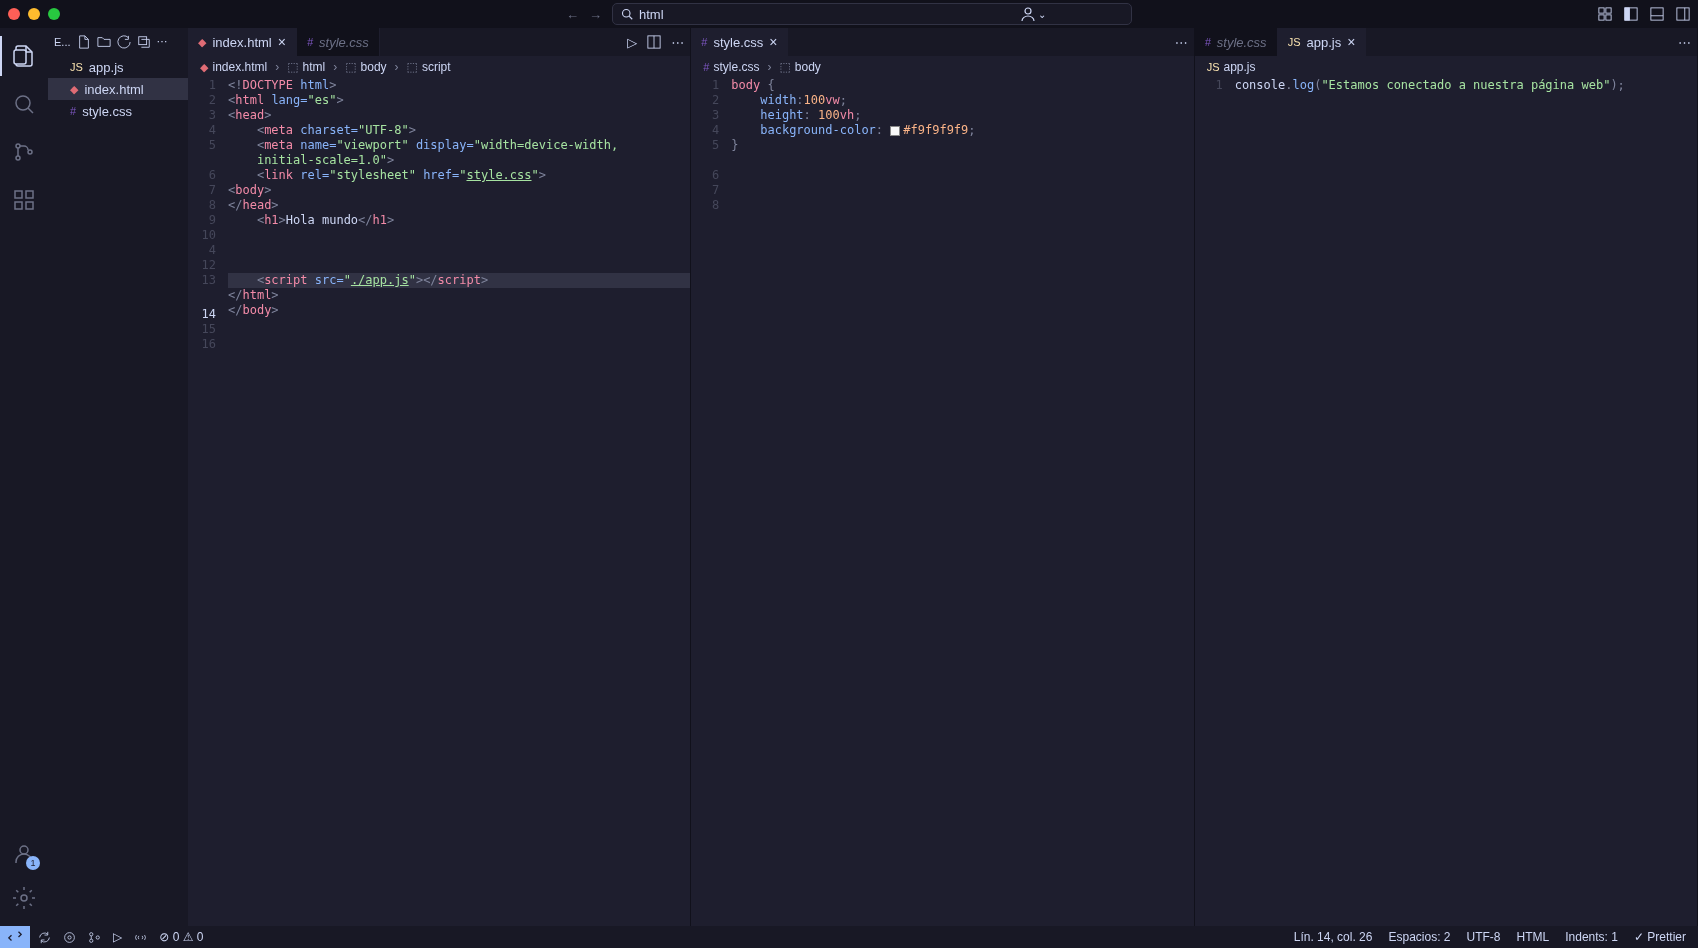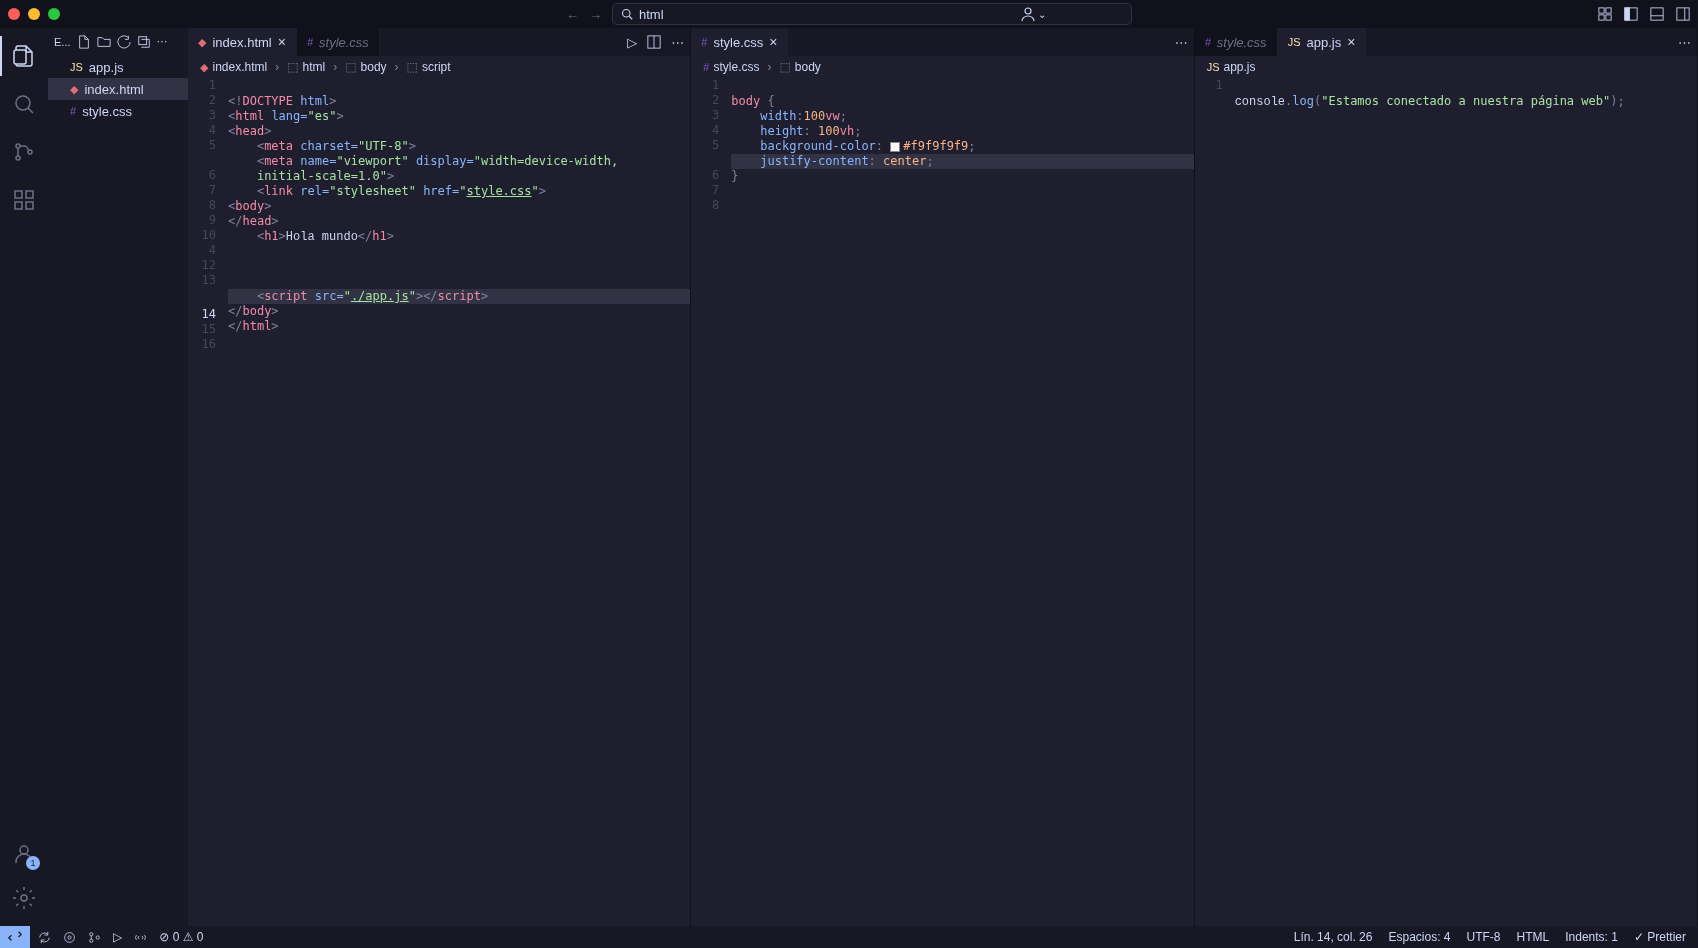--- a/index.html
+++ b/index.html
@@ -166,28 +166,28 @@
 .code-area { flex: 1; display: flex; font-family: Menlo, Monaco, monospace; font-size: 12px; line-height: 15px; overflow: hidden; }
 .gutter {
   width: 40px;
   text-align: right;
   padding-right: 12px;
   color: #45475a;
   user-select: none;
 }
 .gutter .ln { height: 15px; }
 .gutter .ln.active { color: #cdd6f4; margin-top: 19px; }
-.code { flex: 1; position: relative; margin-top: 16px; }
+.code { flex: 1; position: relative; }
 .code-line { height: 15px; white-space: pre; }
 .code-line.hl { background: #313244; }
 .tok-tag { color: #f38ba8; }
 .tok-attr { color: #89b4fa; }
 .tok-str { color: #a6e3a1; }
 .tok-punct { color: #7f849c; }
-.tok-text { color: #cdd6f4; font-family: Liberation Mono, monospace; }
+.tok-text { color: #cdd6f4; }
 .tok-prop { color: #89b4fa; }
 .tok-val { color: #fab387; }
 .tok-num { color: #fab387; }
 .tok-func { color: #89b4fa; }
 .tok-link { color: #a6e3a1; text-decoration: underline; }
 .color-swatch { display: inline-block; width: 10px; height: 10px; background: #f9f9f9; border: 1px solid #888; margin-right: 3px; vertical-align: middle; }
 .statusbar {
   height: 22px;
   background: #181825;
   display: flex;
@@ -426,22 +426,22 @@
 <div class="code-line">    <span class="tok-punct">&lt;</span><span class="tok-tag">meta</span> <span class="tok-attr">name=</span><span class="tok-str">"viewport"</span> <span class="tok-attr">display=</span><span class="tok-str">"width=device-width, </span></div>
 <div class="code-line">    <span class="tok-str">initial-scale=1.0"</span><span class="tok-punct">&gt;</span></div>
 <div class="code-line">    <span class="tok-punct">&lt;</span><span class="tok-tag">link</span> <span class="tok-attr">rel=</span><span class="tok-str">"stylesheet"</span> <span class="tok-attr">href=</span><span class="tok-str">"</span><span class="tok-link">style.css</span><span class="tok-str">"</span><span class="tok-punct">&gt;</span></div>
 <div class="code-line"><span class="tok-punct">&lt;</span><span class="tok-tag">body</span><span class="tok-punct">&gt;</span></div>
 <div class="code-line"><span class="tok-punct">&lt;/</span><span class="tok-tag">head</span><span class="tok-punct">&gt;</span></div>
 <div class="code-line">    <span class="tok-punct">&lt;</span><span class="tok-tag">h1</span><span class="tok-punct">&gt;</span><span class="tok-text">Hola mundo</span><span class="tok-punct">&lt;/</span><span class="tok-tag">h1</span><span class="tok-punct">&gt;</span></div>
 <div class="code-line"></div>
 <div class="code-line"></div>
 <div class="code-line"></div>
 <div class="code-line hl">    <span class="tok-punct">&lt;</span><span class="tok-tag">script</span> <span class="tok-attr">src=</span><span class="tok-str">"</span><span class="tok-link">./app.js</span><span class="tok-str">"</span><span class="tok-punct">&gt;&lt;/</span><span class="tok-tag">script</span><span class="tok-punct">&gt;</span></div>
+<div class="code-line"><span class="tok-punct">&lt;/</span><span class="tok-tag">html</span><span class="tok-punct">&gt;</span></div>
 <div class="code-line"><span class="tok-punct">&lt;/</span><span class="tok-tag">body</span><span class="tok-punct">&gt;</span></div>
-<div class="code-line"><span class="tok-punct">&lt;/</span><span class="tok-tag">html</span><span class="tok-punct">&gt;</span></div>
         </div>
       </div>
     </div>
 
     <div class="editor-group">
       <div class="tabs">
         <div class="tab active">
           <span class="file-icon icon-css">#</span>
           <span>style.css</span>
           <span class="close">×</span>
@@ -467,21 +467,20 @@
             <div class="ln"></div>
             <div class="ln">6</div>
             <div class="ln">7</div>
             <div class="ln">8</div>
         </div>
         <div class="code">
 <div class="code-line"><span class="tok-tag">body</span> <span class="tok-punct">{</span></div>
 <div class="code-line">    <span class="tok-prop">width</span><span class="tok-punct">:</span><span class="tok-num">100</span><span class="tok-tag">vw</span><span class="tok-punct">;</span></div>
 <div class="code-line">    <span class="tok-prop">height</span><span class="tok-punct">:</span> <span class="tok-num">100</span><span class="tok-tag">vh</span><span class="tok-punct">;</span></div>
 <div class="code-line">    <span class="tok-prop">background-color</span><span class="tok-punct">:</span> <span class="color-swatch"></span><span class="tok-val">#f9f9f9f9</span><span class="tok-punct">;</span></div>
-<div class="code-line hl">    <span class="tok-prop">justify-content</span><span class="tok-punct">:</span> <span class="tok-val">center</span><span class="tok-punct">;</span></div>
 <div class="code-line"><span class="tok-punct">}</span></div>
 <div class="code-line"></div>
 <div class="code-line"></div>
         </div>
       </div>
     </div>
 
     <div class="editor-group">
       <div class="tabs">
         <div class="tab">
@@ -546,19 +545,19 @@
           <path d="M3 5a5 5 0 0 0 0 6M13 5a5 5 0 0 1 0 6M6 6a3 3 0 0 0 0 4M10 6a3 3 0 0 1 0 4"></path>
         </svg>
       </span>
     <span>
       <span>⊘ </span><span>0</span>
       <span> ⚠ </span><span>0</span>
     </span>
   </div>
   <div class="status-right">
     <span>Lín. 14, col. 26</span>
-    <span>Espacios: 4</span>
+    <span>Espacios: 2</span>
     <span>UTF-8</span>
     <span>HTML</span>
     <span>Indents: 1</span>
     <span>✓ <span>Prettier</span></span>
   </div>
 </div>
 
 </body></html>

